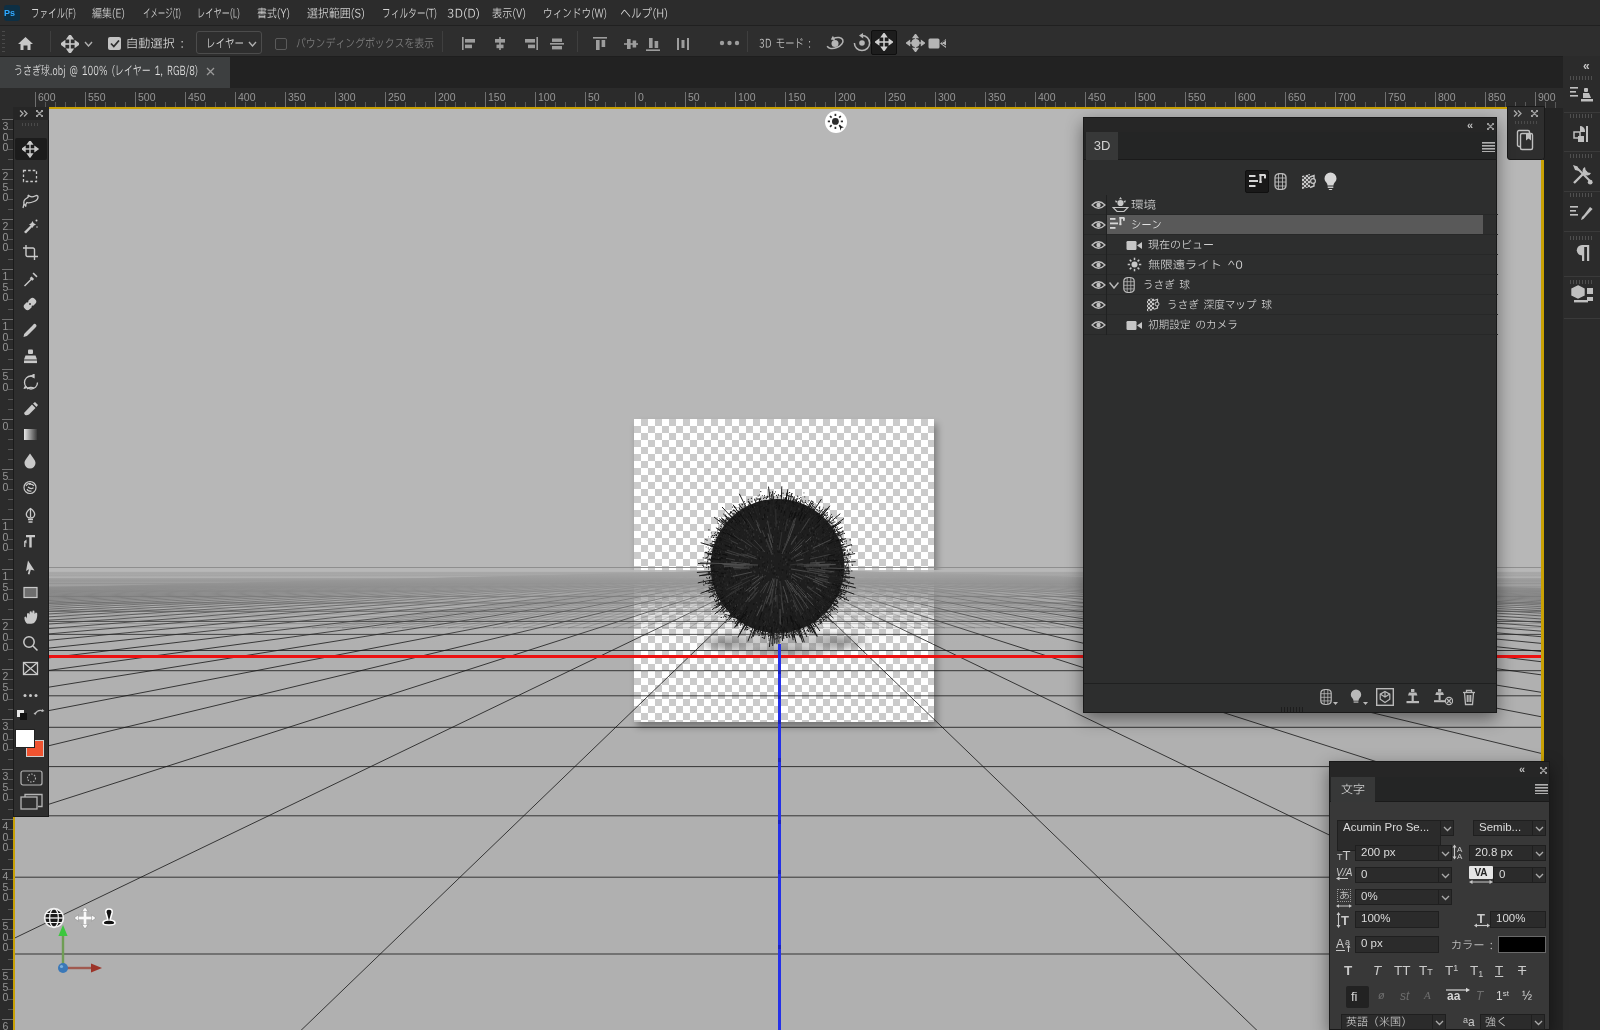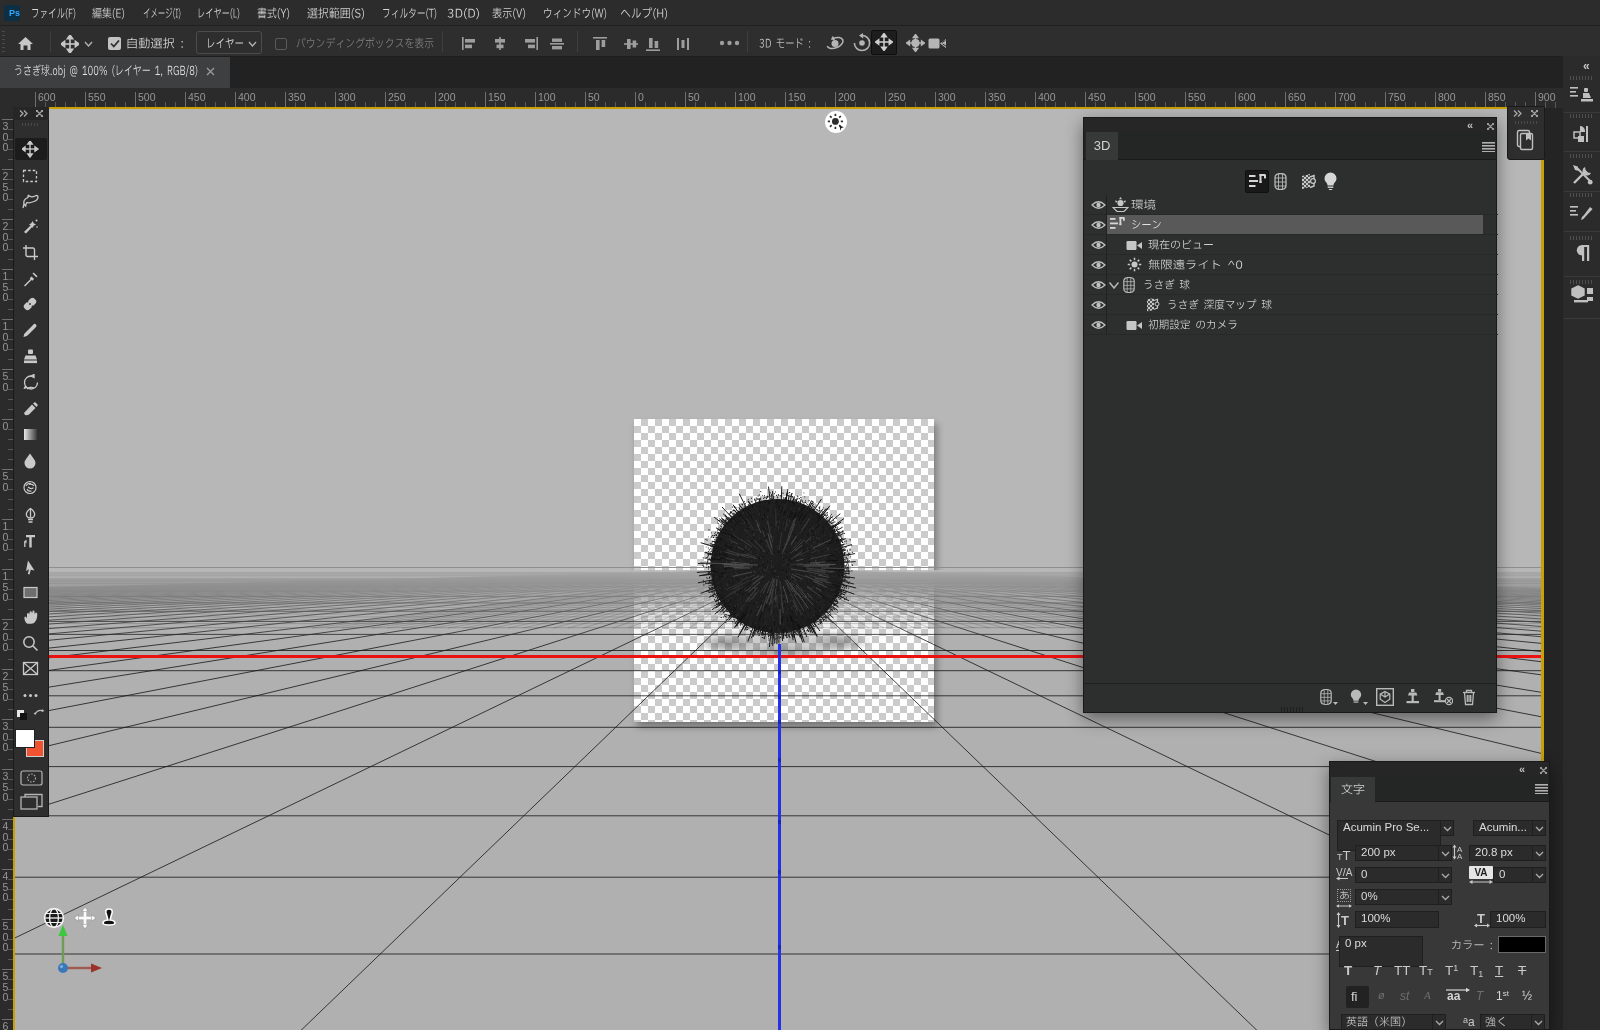--- a/index.html
+++ b/index.html
@@ -23,21 +23,21 @@
 #yleft{left:13px;top:109px;width:2px;height:921px;background:#c9a105}
 #yright{left:1541px;top:160px;width:3px;height:601px;background:#c9a105}
 #dock{left:1563px;top:56px;width:37px;height:974px;background:#2b2b2b}
 #panel3d{left:1083px;top:117px;width:414px;height:596px;background:#2d2e2e;border:1px solid #191919;box-shadow:0 6px 16px rgba(0,0,0,.45)}
 #panelchar{left:1329px;top:761px;width:221px;height:269px;background:#383838;border:1px solid #191919;box-shadow:0 6px 16px rgba(0,0,0,.45)}
 .ph{height:14px;background:#262626}
 .field{position:absolute;background:#2b2b2b;border:1px solid #1f1f1f;color:#dcdcdc;font-size:11.5px;line-height:13px;padding-left:5px}
 svg{display:block}
 </style></head><body>
 <div class="abs" id="menu"></div>
-<div class="abs" style="left:4px;top:5px;width:16px;height:16px;background:#0d2f44;border-radius:3px;color:#31a8ff;font-size:9px;font-weight:bold;text-align:right;line-height:16px">Ps</div>
+<div class="abs" style="left:4px;top:5px;width:16px;height:16px;background:#0d2f44;border-radius:3px;color:#31a8ff;font-size:9px;font-weight:bold;text-align:left;line-height:16px">Ps</div>
 <div class="abs" style="left:31px;top:7px">
     <svg width="45" height="14" style="overflow:visible">
       <g transform="translate(0,10.6) scale(0.00851,-0.01200)">
         <path d="M132 715H834Q830 515 776 372Q722 230 608 135Q495 40 313 -10L280 61Q442 106 542 183Q643 260 692 372Q742 485 753 643H132Z M1532 278Q1612 317 1667 370Q1722 422 1749 484H1180V551H1821V491Q1793 409 1729 340Q1665 270 1573 221ZM1221 -1Q1301 31 1348 68Q1396 104 1418 154Q1440 203 1440 274V404H1508V271Q1508 150 1448 72Q1389 -7 1256 -63Z M2866 725Q2746 599 2585 496V-30H2511V450Q2335 345 2129 272L2100 339Q2301 407 2492 522Q2682 636 2818 777Z M3932 393Q3885 245 3799 140Q3713 36 3600 -11H3535V772H3605V69Q3784 165 3871 427ZM3287 767H3357V466Q3357 285 3302 172Q3247 59 3132 -25L3085 32Q3190 106 3238 205Q3287 304 3287 464Z M4277 799H4353Q4298 751 4254 680Q4211 608 4186 528Q4162 447 4162 373V282Q4162 208 4186 128Q4211 47 4254 -24Q4298 -96 4353 -144H4277Q4224 -99 4181 -27Q4138 45 4112 136Q4087 228 4087 327Q4087 426 4112 518Q4138 610 4181 682Q4224 754 4277 799Z M4535 335V0H4451V733H4884V659H4535V409H4855V335Z M5013 -144H4937Q4992 -96 5036 -24Q5079 47 5104 128Q5128 208 5128 282V373Q5128 447 5104 528Q5079 608 5036 680Q4992 751 4937 799H5013Q5066 754 5109 682Q5152 610 5178 518Q5203 426 5203 327Q5203 228 5178 136Q5152 45 5109 -27Q5066 -99 5013 -144Z" fill="#d4d4d4"></path>
       </g>
     </svg>
   </div>
 <div class="abs" style="left:92px;top:7px">
     <svg width="33" height="14" style="overflow:visible">
       <g transform="translate(0,10.6) scale(0.00995,-0.01200)">
@@ -1431,21 +1431,21 @@
         <rect y="3" width="13" height="1.6"></rect>
         <rect y="6" width="13" height="1.6"></rect>
         <rect y="9" width="13" height="1.2"></rect>
       </g>
     </svg>
 <div class="field" style="left:7px;top:58px;width:104px;height:31px">Acumin Pro Se...</div>
 <div class="field" style="left:110px;top:58px;width:14px;height:16px"></div>
 <svg class="abs" style="left:113px;top:64.0px" width="9" height="6">
       <path d="M1 1l3.5 3.5L8 1" stroke="#aaa" stroke-width="1.3" fill="none"></path>
     </svg>
-<div class="field" style="left:143px;top:58px;width:60px;height:16px">Acumin...</div>
+<div class="field" style="left:143px;top:58px;width:60px;height:16px">Semib...</div>
 <div class="field" style="left:202px;top:58px;width:14px;height:16px"></div>
 <svg class="abs" style="left:205px;top:64.0px" width="9" height="6">
       <path d="M1 1l3.5 3.5L8 1" stroke="#aaa" stroke-width="1.3" fill="none"></path>
     </svg>
 <div class="abs" style="left:7px;top:84px;color:#c9c9c9"><span style="font-size:9px">T</span><span style="font-size:13px">T</span></div>
 <div class="field" style="left:25px;top:83px;width:84px;height:16px">200 px</div>
 <div class="field" style="left:108px;top:83px;width:14px;height:16px"></div>
 <svg class="abs" style="left:111px;top:89.0px" width="9" height="6">
       <path d="M1 1l3.5 3.5L8 1" stroke="#aaa" stroke-width="1.3" fill="none"></path>
     </svg>
@@ -1457,21 +1457,21 @@
       <g stroke="#c9c9c9" stroke-width="1.1">
         <line x1="2.5" y1="3" x2="2.5" y2="13"></line>
       </g>
       <path d="M2.5 0.5l2 3h-4zM2.5 15.5l2-3h-4z" fill="#c9c9c9"></path>
     </svg>
 <div class="field" style="left:139px;top:83px;width:64px;height:16px">20.8 px</div>
 <div class="field" style="left:202px;top:83px;width:14px;height:16px"></div>
 <svg class="abs" style="left:205px;top:89.0px" width="9" height="6">
       <path d="M1 1l3.5 3.5L8 1" stroke="#aaa" stroke-width="1.3" fill="none"></path>
     </svg>
-<div class="abs" style="left:6px;top:104px;color:#c9c9c9;font-size:10px;">V<span style="font-size:11px">/</span>A</div>
+<div class="abs" style="left:6px;top:104px;color:#c9c9c9;font-size:10px;font-style:italic">V<span style="font-size:11px">/</span>A</div>
 <svg class="abs" style="left:6px;top:114px" width="14" height="5">
       <line x1="1" y1="2.5" x2="12" y2="2.5" stroke="#c9c9c9" stroke-width="1"></line>
       <path d="M0 2.5l3.5-2v4z" fill="#c9c9c9"></path>
     </svg>
 <div class="field" style="left:25px;top:105px;width:84px;height:16px">0</div>
 <div class="field" style="left:108px;top:105px;width:14px;height:16px"></div>
 <svg class="abs" style="left:111px;top:111.0px" width="9" height="6">
       <path d="M1 1l3.5 3.5L8 1" stroke="#aaa" stroke-width="1.3" fill="none"></path>
     </svg>
 <div class="abs" style="left:139px;top:104px;width:24px;height:13px;background:#e5e5e5;border-radius:1px;color:#222;font-size:10px;font-weight:bold;text-align:center;line-height:13px">VA</div>
@@ -1515,21 +1515,21 @@
       <path d="M0 13.5l3-2v4zM16 13.5l-3-2v4z" fill="#c9c9c9"></path>
     </svg>
 <div class="field" style="left:160px;top:149px;width:56px;height:17px">100%</div>
 <svg class="abs" style="left:6px;top:174px" width="17" height="17">
       <text x="0" y="12" font-size="12" fill="#c9c9c9" font-family="Liberation Sans">A</text>
       <text x="9" y="9" font-size="9" fill="#c9c9c9" font-family="Liberation Sans">a</text>
       <line x1="12.5" y1="10.5" x2="12.5" y2="16" stroke="#c9c9c9" stroke-width="1"></line>
       <path d="M12.5 9l2 2.6h-4z" fill="#c9c9c9"></path>
       <line x1="0" y1="14.5" x2="9" y2="14.5" stroke="#c9c9c9" stroke-width="1"></line>
     </svg>
-<div class="field" style="left:9px;top:174px;width:84px;height:31px">0 px</div>
+<div class="field" style="left:25px;top:174px;width:84px;height:17px">0 px</div>
 <div class="abs" style="left:121px;top:177px">
       <svg width="42" height="14" style="overflow:visible">
         <g transform="translate(0,10.1) scale(0.01118,-0.01150)">
           <path d="M839 608V544Q839 270 817 138Q804 61 764 31Q725 1 639 1H522L507 70H628Q689 70 715 89Q741 108 749 161Q758 219 763 318Q768 416 768 513V542H471Q458 344 377 213Q296 82 141 -13L98 47Q244 135 316 250Q388 364 400 542H113V608H403V622V797H473V619V608Z M1214 749H1789V679H1214ZM1121 509H1857Q1849 297 1720 164Q1590 31 1361 -17L1331 53Q1531 95 1640 190Q1748 284 1777 439H1121Z M2900 342H2100V418H2900Z M3542 483V496Q3542 523 3558 538Q3573 554 3603 554Q3633 554 3648 538Q3664 523 3664 496V483Q3664 456 3648 440Q3633 425 3603 425Q3573 425 3558 440Q3542 456 3542 483ZM3542 46V59Q3542 86 3558 102Q3573 117 3603 117Q3633 117 3648 102Q3664 86 3664 59V46Q3664 19 3648 4Q3633 -12 3603 -12Q3573 -12 3558 4Q3542 19 3542 46Z" fill="#c0c0c0"></path>
         </g>
       </svg>
     </div>
 <div class="abs" style="left:168px;top:174px;width:48px;height:17px;background:#000;border:1px solid #6a6a6a"></div>
 <div class="abs" style="left:14px;top:201px;color:#cacaca;font-size:13.5px;font-weight:bold">T</div>
 <div class="abs" style="left:43px;top:201px;color:#cacaca;font-size:13.5px;font-style:italic">T</div>

